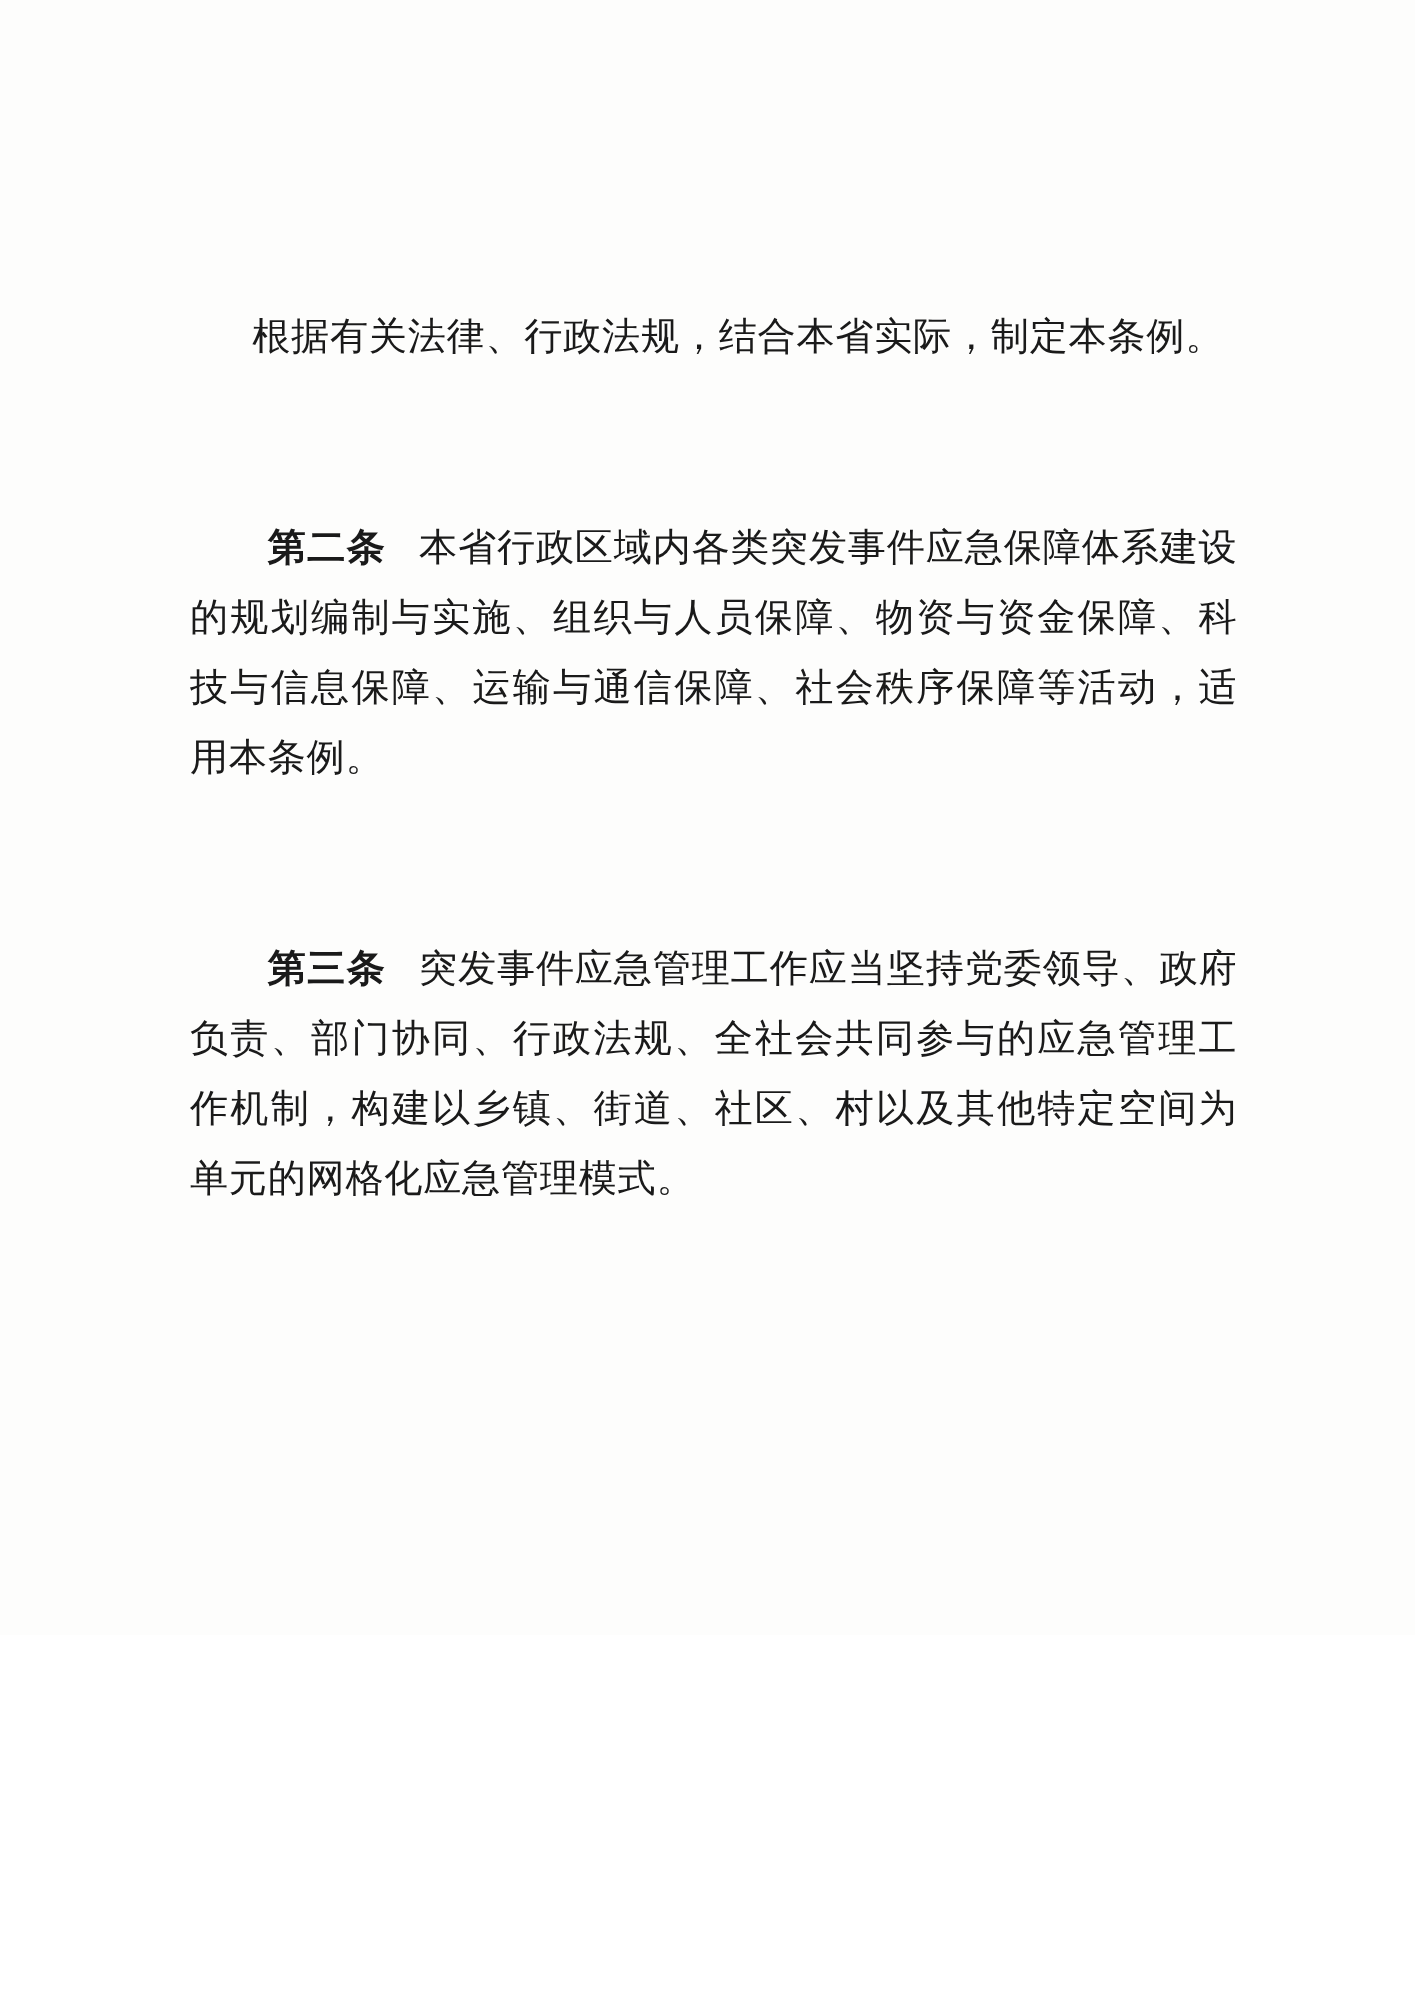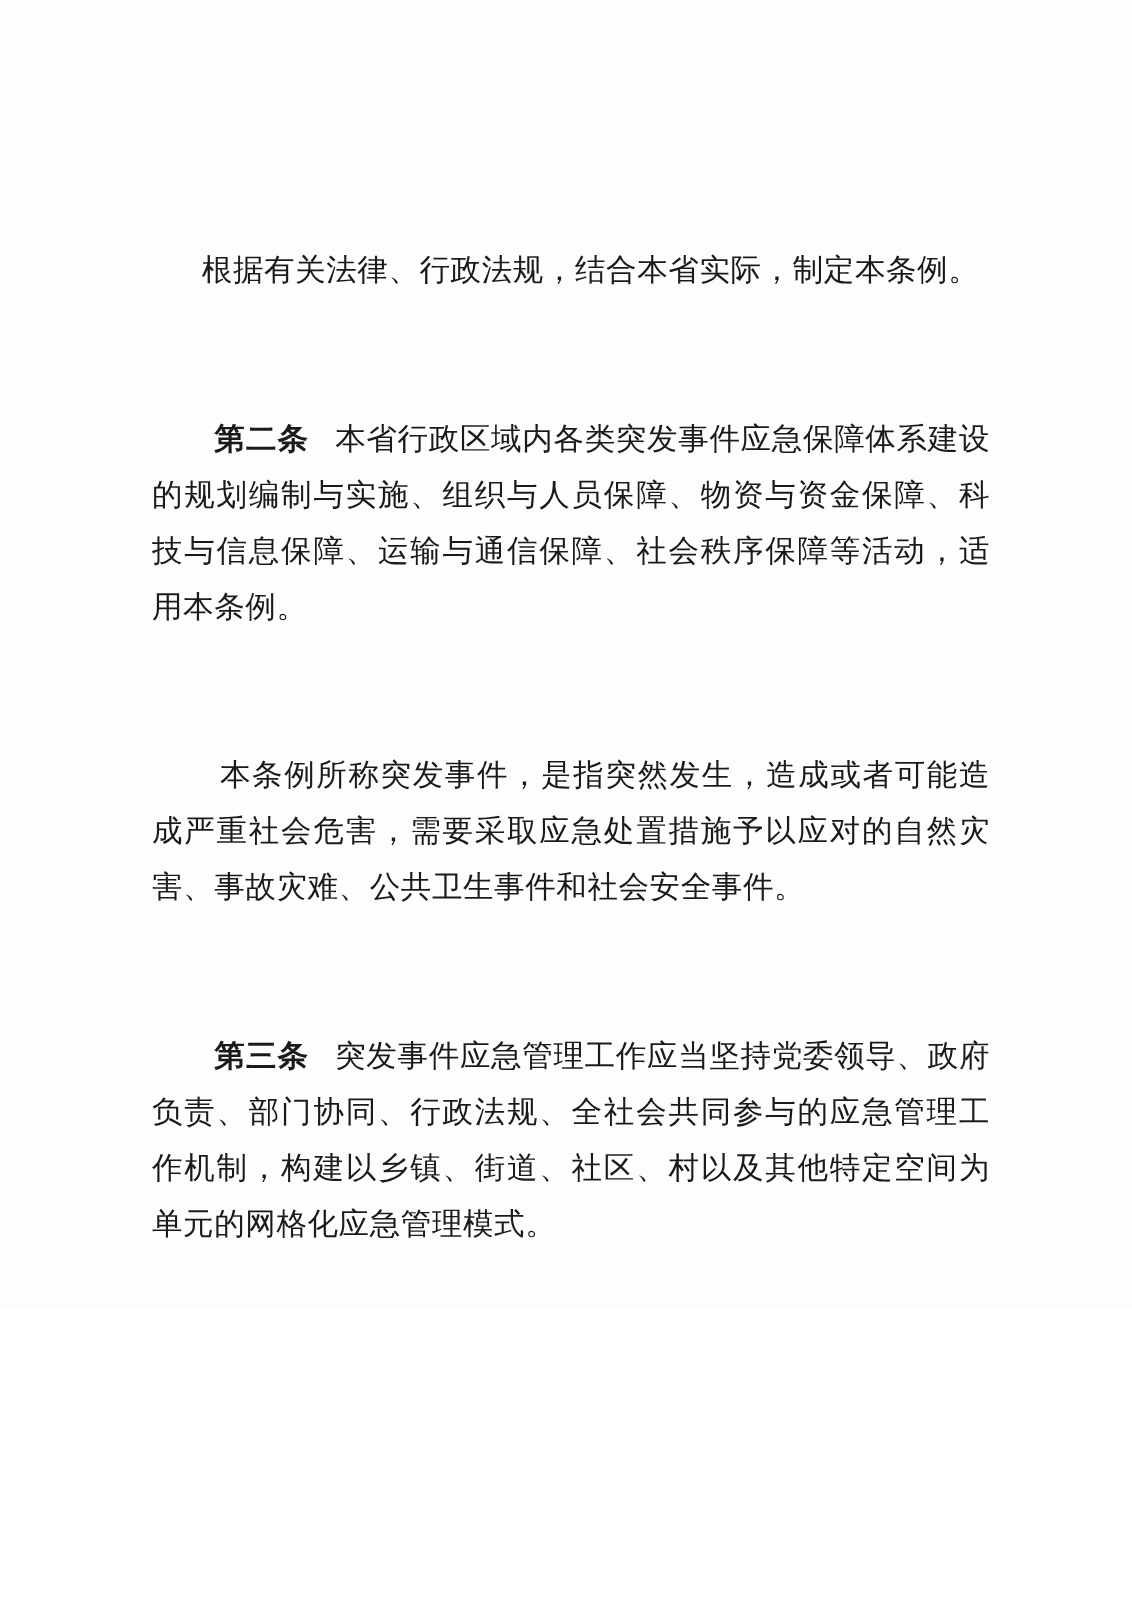--- a/index.html
+++ b/index.html
@@ -65,23 +65,20 @@
   <div class="content">
 
     <p class="para">
       <span>根据有关法律、行政法规，结合本省实际，制定本条例。</span>
     </p>
 
     <p class="para indent">
       <span class="art-label">第二条</span><span class="gap"></span><span>本省行政区域内各类突发事件应急保障体系建设的规划编制与实施、组织与人员保障、物资与资金保障、科技与信息保障、运输与通信保障、社会秩序保障等活动，适用本条例。</span>
     </p>
 
-    <p class="para indent">
-      <span>本条例所称突发事件，是指突然发生，造成或者可能造成严重社会危害，需要采取应急处置措施予以应对的自然灾害、事故灾难、公共卫生事件和社会安全事件。</span>
-    </p>
 
 
     <p class="para indent">
       <span class="art-label">第三条</span><span class="gap"></span><span>突发事件应急管理工作应当坚持党委领导、政府负责、部门协同、行政法规、全社会共同参与的应急管理工作机制，构建以乡镇、街道、社区、村以及其他特定空间为单元的网格化应急管理模式。</span>
     </p>
 
     <p class="para indent">
       
     </p>
 

